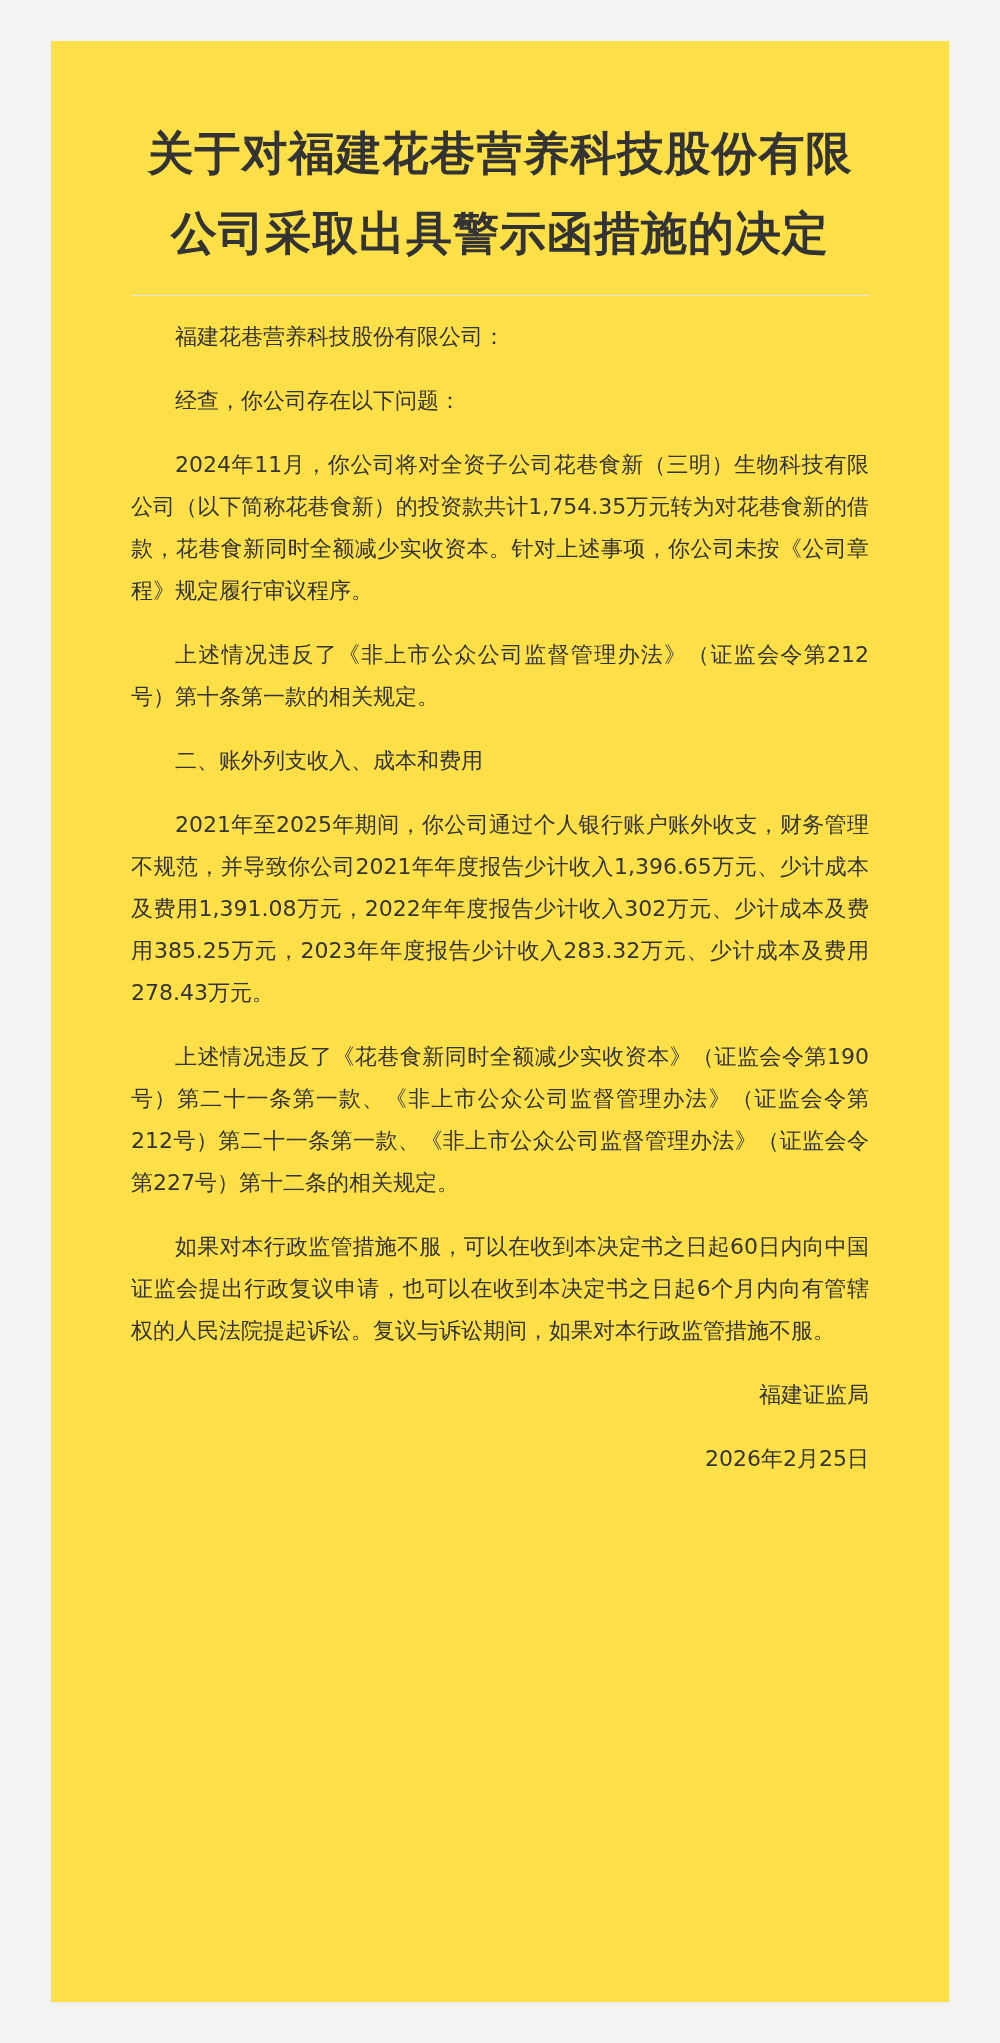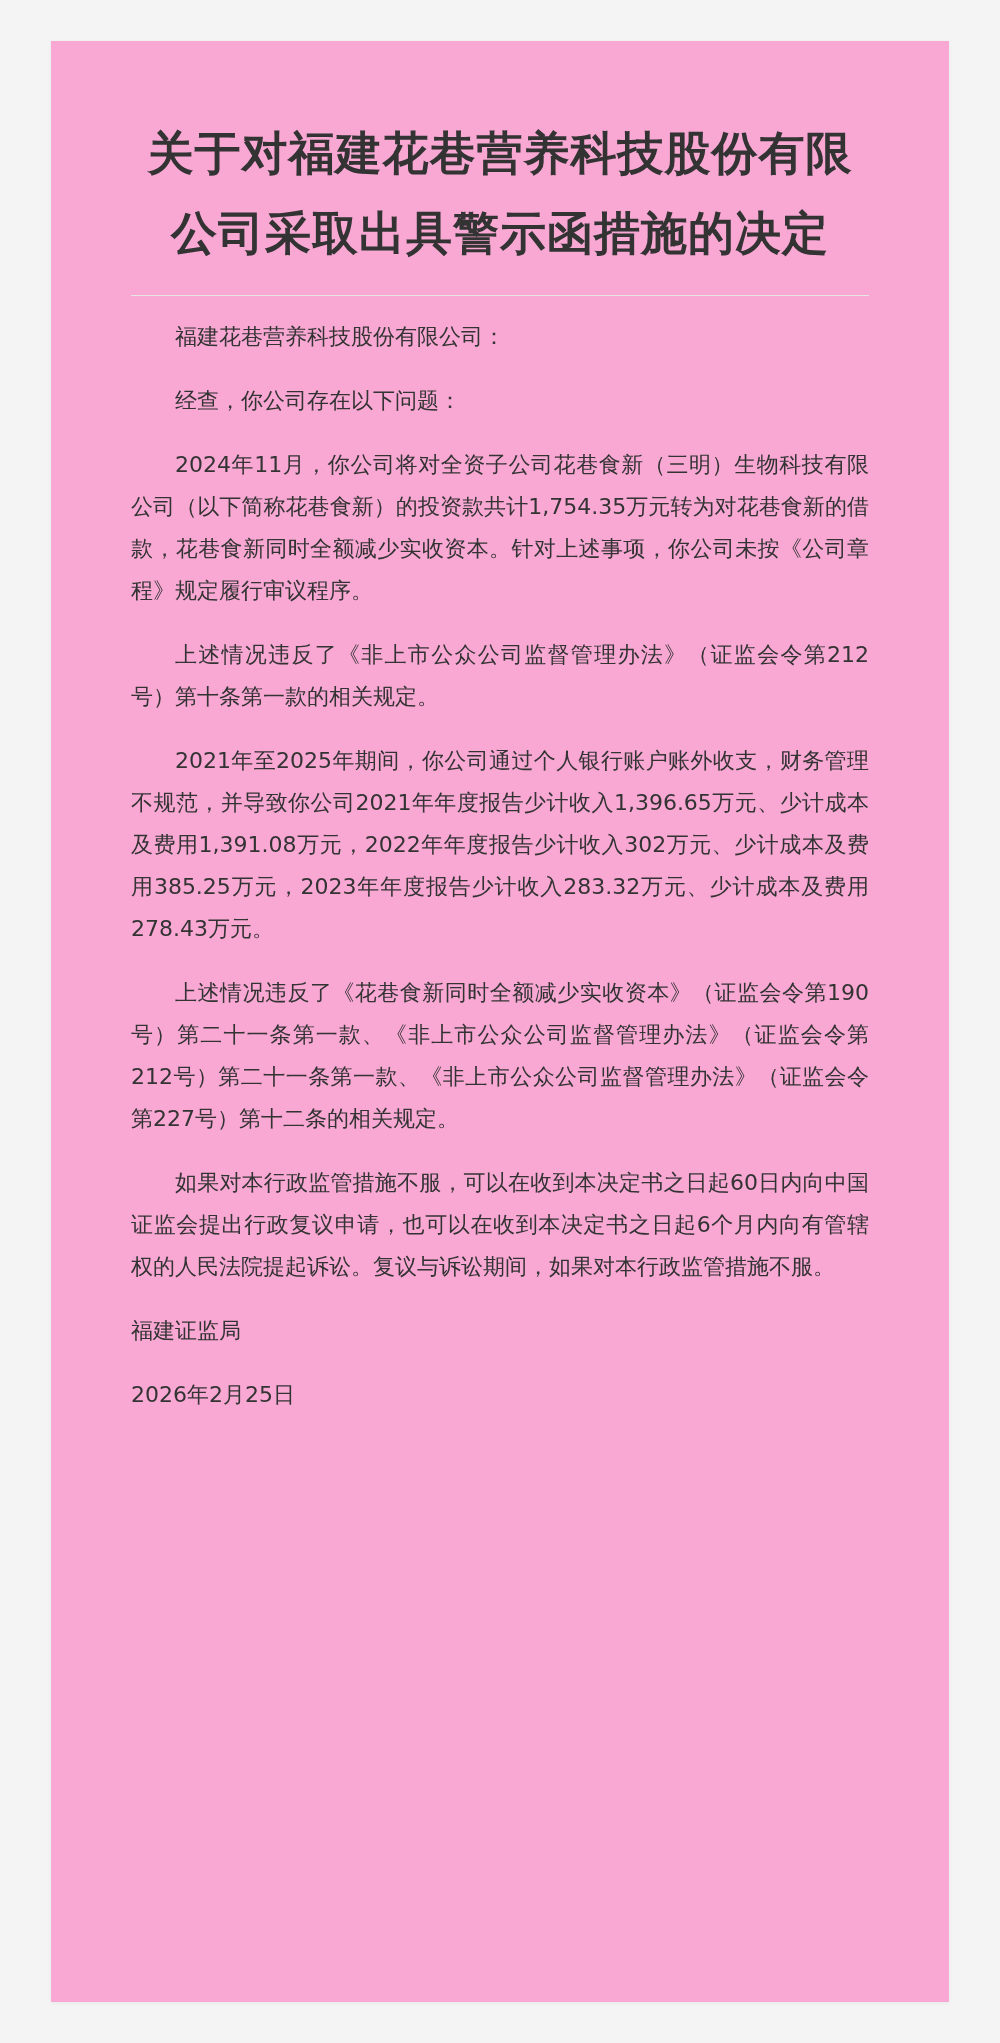--- a/index.html
+++ b/index.html
@@ -12,21 +12,21 @@
     min-height: 2043px;
     font-family: "DejaVu Sans", "Liberation Sans", sans-serif;
     color: #333333;
   }
   .card {
     position: absolute;
     left: 51px;
     top: 41px;
     width: 898px;
     height: 1961px;
-    background: #f9a8d4;
+    background: #fde047;
     box-shadow: 0 1px 4px rgba(0,0,0,0.06);
     box-sizing: border-box;
     padding: 0 80px;
   }
   .title {
     margin: 72px 0 0 0;
     font-size: 46px;
     font-weight: bold;
     line-height: 80px;
     text-align: center;
@@ -40,37 +40,39 @@
   }
   .para {
     font-size: 22px;
     line-height: 42px;
     text-indent: 2em;
     margin: 0 0 22px 0;
     text-align: justify;
     color: #333333;
   }
   .signature {
+    text-align: right;
     font-size: 22px;
     line-height: 42px;
     margin: 22px 0 22px 0;
     color: #333333;
   }
 </style>
 </head>
 <body>
 
 <div class="card">
   <h1 class="title">关于对福建花巷营养科技股份有限公司采取出具警示函措施的决定</h1>
 
   <div class="content">
     <p class="para">福建花巷营养科技股份有限公司：</p>
     <p class="para">经查，你公司存在以下问题：</p>
     <p class="para">2024年11月，你公司将对全资子公司花巷食新（三明）生物科技有限公司（以下简称花巷食新）的投资款共计1,754.35万元转为对花巷食新的借款，花巷食新同时全额减少实收资本。针对上述事项，你公司未按《公司章程》规定履行审议程序。</p>
     <p class="para">上述情况违反了《非上市公众公司监督管理办法》（证监会令第212号）第十条第一款的相关规定。</p>
+    <p class="para">二、账外列支收入、成本和费用</p>
     <p class="para">2021年至2025年期间，你公司通过个人银行账户账外收支，财务管理不规范，并导致你公司2021年年度报告少计收入1,396.65万元、少计成本及费用1,391.08万元，2022年年度报告少计收入302万元、少计成本及费用385.25万元，2023年年度报告少计收入283.32万元、少计成本及费用278.43万元。</p>
     <p class="para">上述情况违反了《花巷食新同时全额减少实收资本》（证监会令第190号）第二十一条第一款、《非上市公众公司监督管理办法》（证监会令第212号）第二十一条第一款、《非上市公众公司监督管理办法》（证监会令第227号）第十二条的相关规定。</p>
     <p class="para">如果对本行政监管措施不服，可以在收到本决定书之日起60日内向中国证监会提出行政复议申请，也可以在收到本决定书之日起6个月内向有管辖权的人民法院提起诉讼。复议与诉讼期间，如果对本行政监管措施不服。</p>
 
     <div class="signature">福建证监局</div>
     <div class="signature">2026年2月25日</div>
   </div>
 </div>
 
 </body></html>

